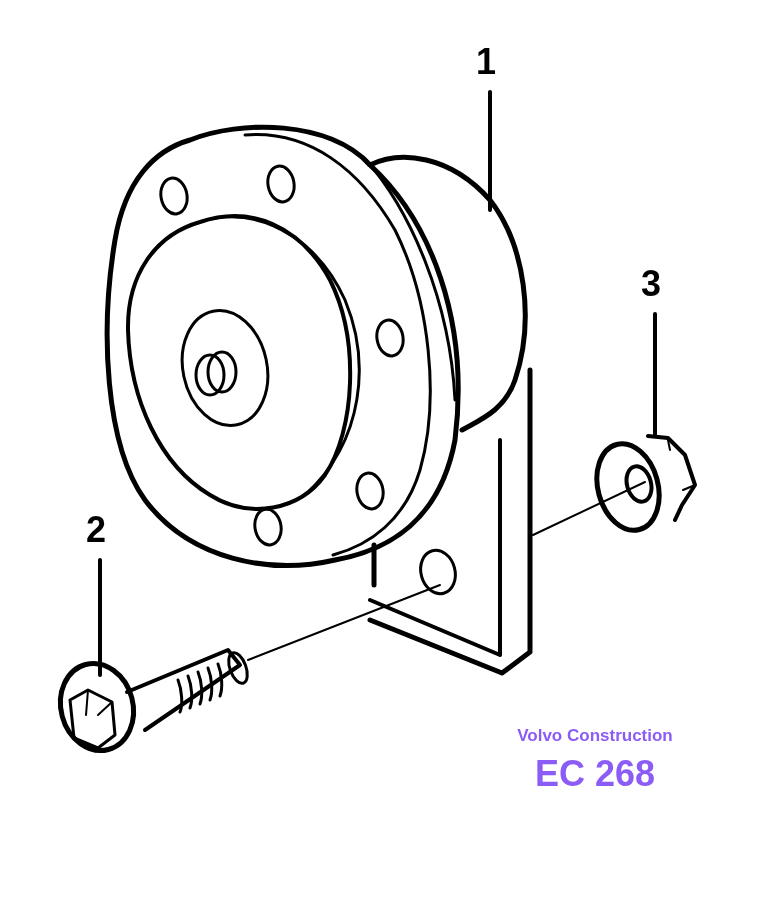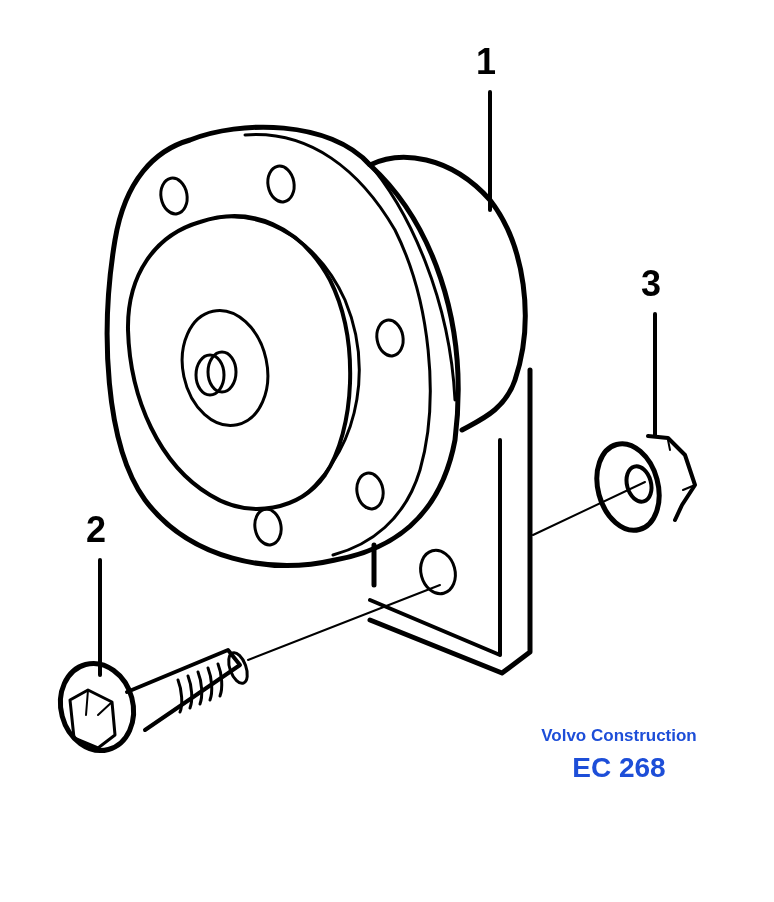--- a/index.html
+++ b/index.html
@@ -1,21 +1,21 @@
 <!DOCTYPE html>
 <html><head>
   <meta charset="utf-8">
   <style>
     html, body { margin: 0; padding: 0; background: #ffffff; }
     body { width: 774px; height: 902px; position: relative; overflow: hidden; font-family: "Liberation Sans", sans-serif; }
     #diagram { position: absolute; left: 0; top: 0; width: 774px; height: 902px; }
     .label-num { position: absolute; font-family: "Liberation Sans", sans-serif; font-weight: bold; font-size: 36px; color: #000; line-height: 1; }
-    .caption { position: absolute; left: 514px; width: 210px; text-align: center; font-family: "Liberation Sans", sans-serif; font-weight: bold; color: #1d4ed8; }
+    .caption { position: absolute; left: 490px; width: 210px; text-align: center; font-family: "Liberation Sans", sans-serif; font-weight: bold; color: #8b5cf6; }
     .caption-line { font-size: 17px; line-height: 24px; }
-    .caption-code { font-size: 28px; line-height: 40px; }
+    .caption-code { font-size: 36px; line-height: 40px; margin-top: 6px; }
   </style>
 </head>
 <body>
 
 <svg id="diagram" viewBox="0 0 774 902" xmlns="http://www.w3.org/2000/svg" fill="none" stroke="#000" stroke-linecap="round" stroke-linejoin="round">
 
   <g>
     <path d="M500 440 L500 655 L370 600" stroke-width="4"></path>
     <path d="M374 545 L374 585" stroke-width="5"></path>
     <path d="M370 620 L502 673 L530 652 L530 370" stroke-width="5"></path>

